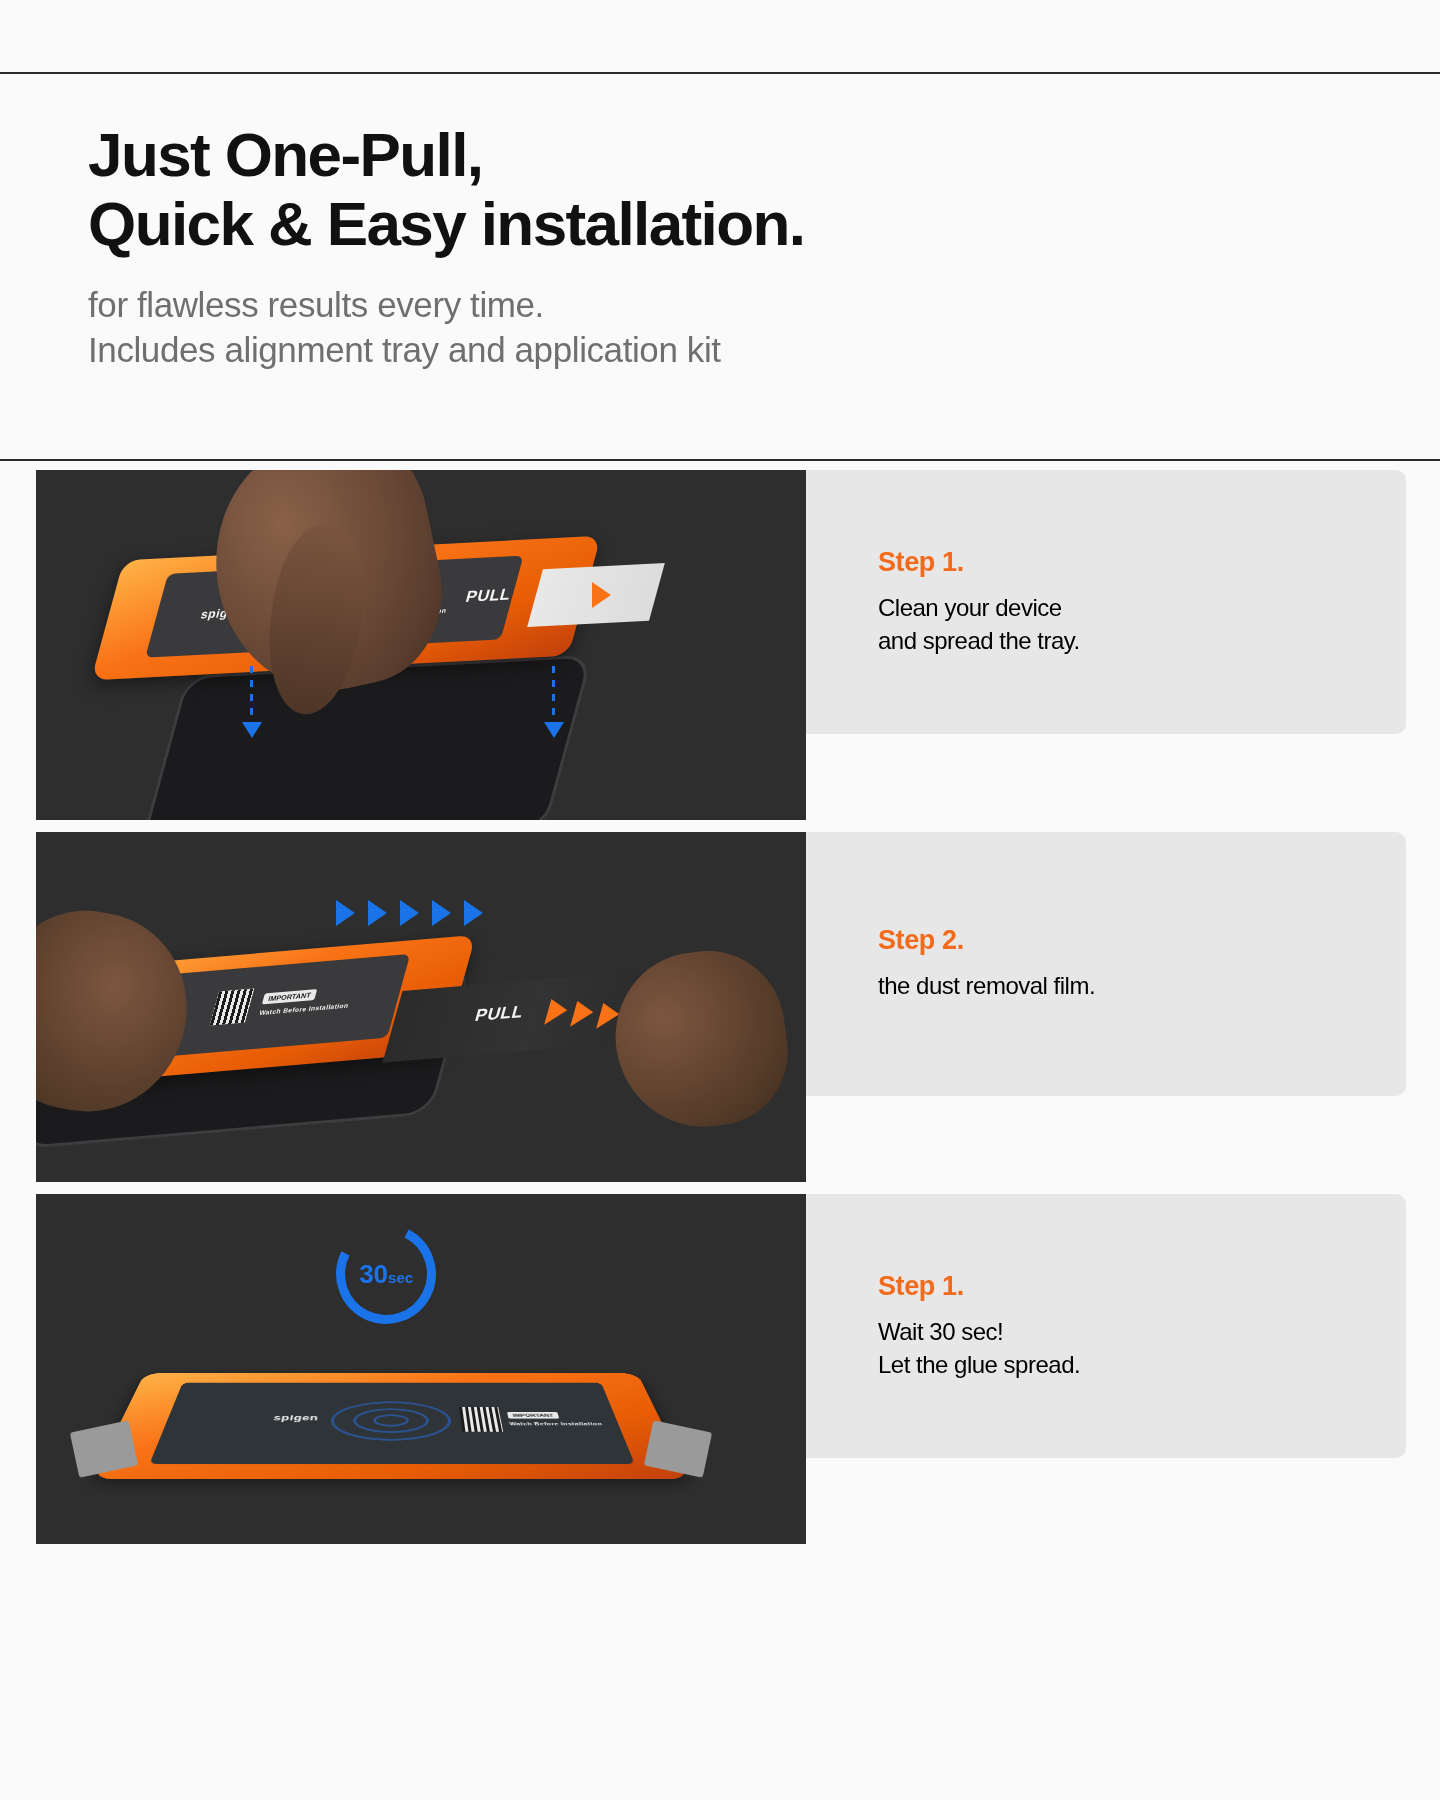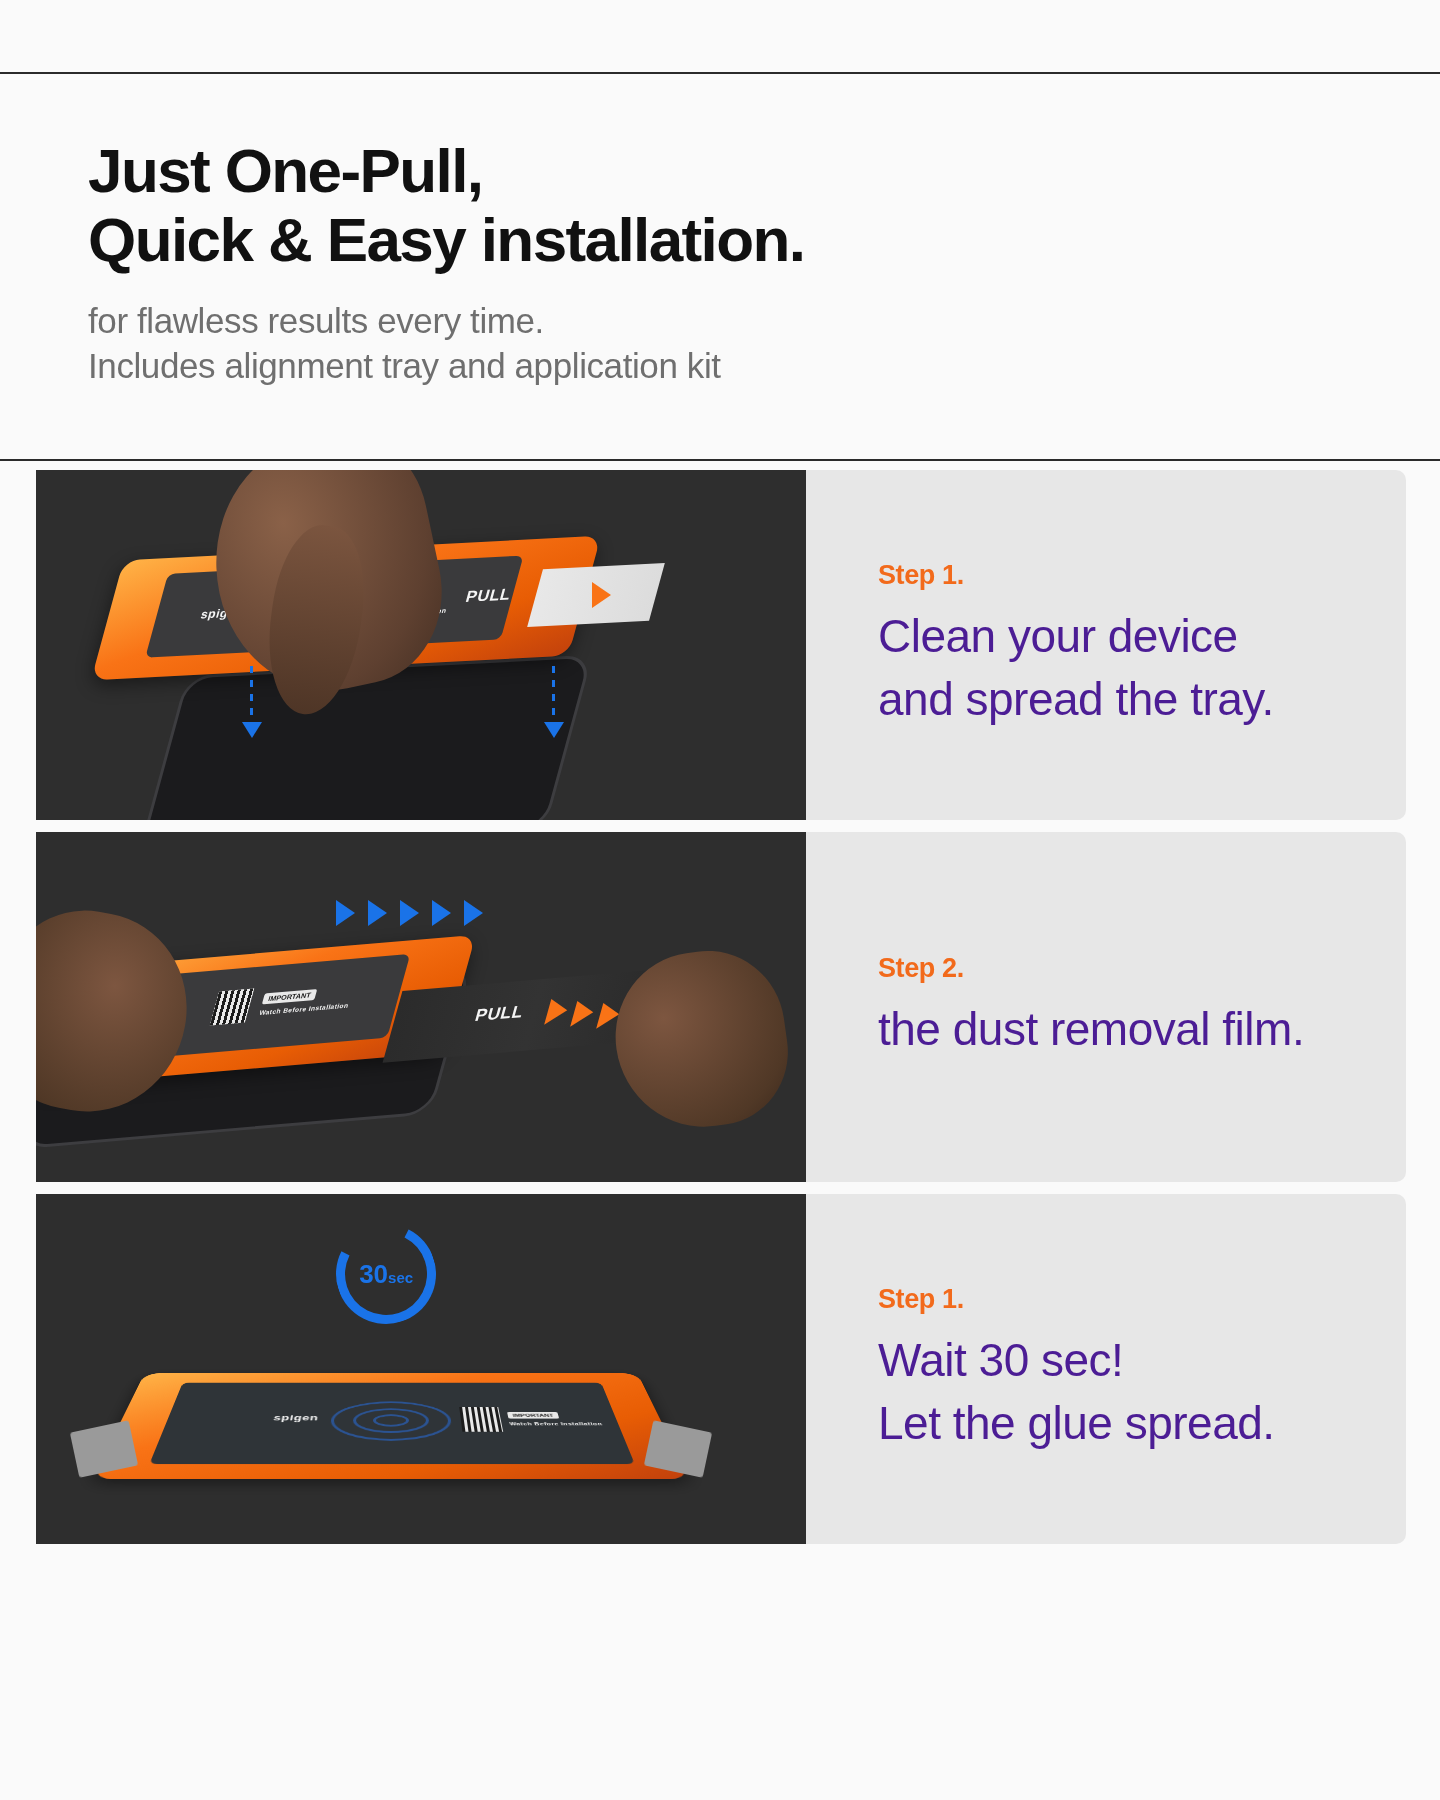--- a/index.html
+++ b/index.html
@@ -10,40 +10,40 @@
     overflow:hidden;
   }
   .page{ position:relative; width:1440px; height:1800px; background:#fafafa; }
 
   
   .rule{ position:absolute; left:0; width:1440px; height:2px; background:#2b2b2b; }
   .rule.top{ top:72px; }
   .rule.bottom{ top:459px; }
 
   .header{ position:absolute; left:0; top:74px; width:1440px; height:325px;
-           background:#fafafa; padding:62px 0 0 88px; }
+           background:#fafafa; padding:46px 0 0 88px; }
   .headline{ font-size:62px; font-weight:700; color:#111; letter-spacing:-1.6px;
              line-height:1.12; }
   .subline{ margin-top:24px; font-size:35px; font-weight:400; color:#6f6f6f;
             line-height:1.28; letter-spacing:-0.4px; }
 
   
   .steps{ position:absolute; left:0; top:470px; width:1440px; }
   .step-row{ position:relative; display:flex; width:1440px; height:350px;
              margin-bottom:12px; }
 
   .photo{ position:relative; width:770px; height:350px; background:#2e2e2e;
           margin-left:36px; overflow:hidden; }
-  .text-pane{ position:relative; width:600px; height:350px; background:#e7e7e7;
+  .text-pane{ position:relative; width:600px; height:264px; background:#e7e7e7;
               border-top-right-radius:10px; border-bottom-right-radius:10px;
               padding-left:72px; display:flex; flex-direction:column;
               justify-content:center; }
   .step-label{ font-size:27px; font-weight:700; color:#f26a1b; letter-spacing:-0.4px;
                margin-bottom:14px; }
-  .step-desc{ font-size:46px; font-weight:400; color:#4c1d95; line-height:1.36;
+  .step-desc{ font-size:24px; font-weight:400; color:#000000; line-height:1.36;
               letter-spacing:-0.5px; }
 
   
   .phone{ position:absolute; background:#1b1b1d; border-radius:26px;
           border:3px solid #3d3d40; }
   .tray{ position:absolute; border-radius:16px;
          background:linear-gradient(160deg,#ffb347 0%,#f97316 38%,#e85d04 72%,#c2410c 100%);
          box-shadow:0 6px 18px rgba(0,0,0,.45); }
   .tray-inner{ position:absolute; background:#3a3a3c; border-radius:7px; }
   .pull-tab{ position:absolute;

